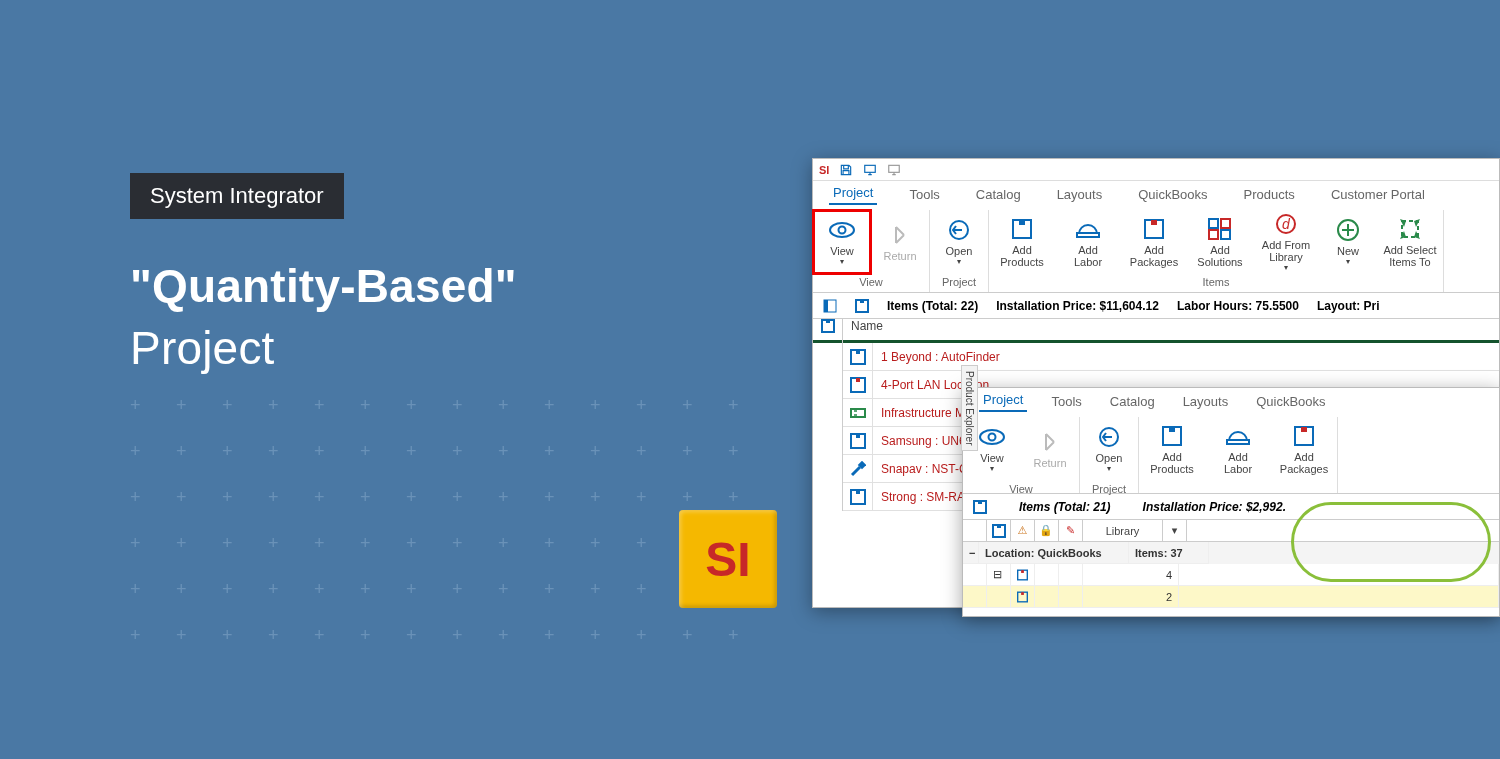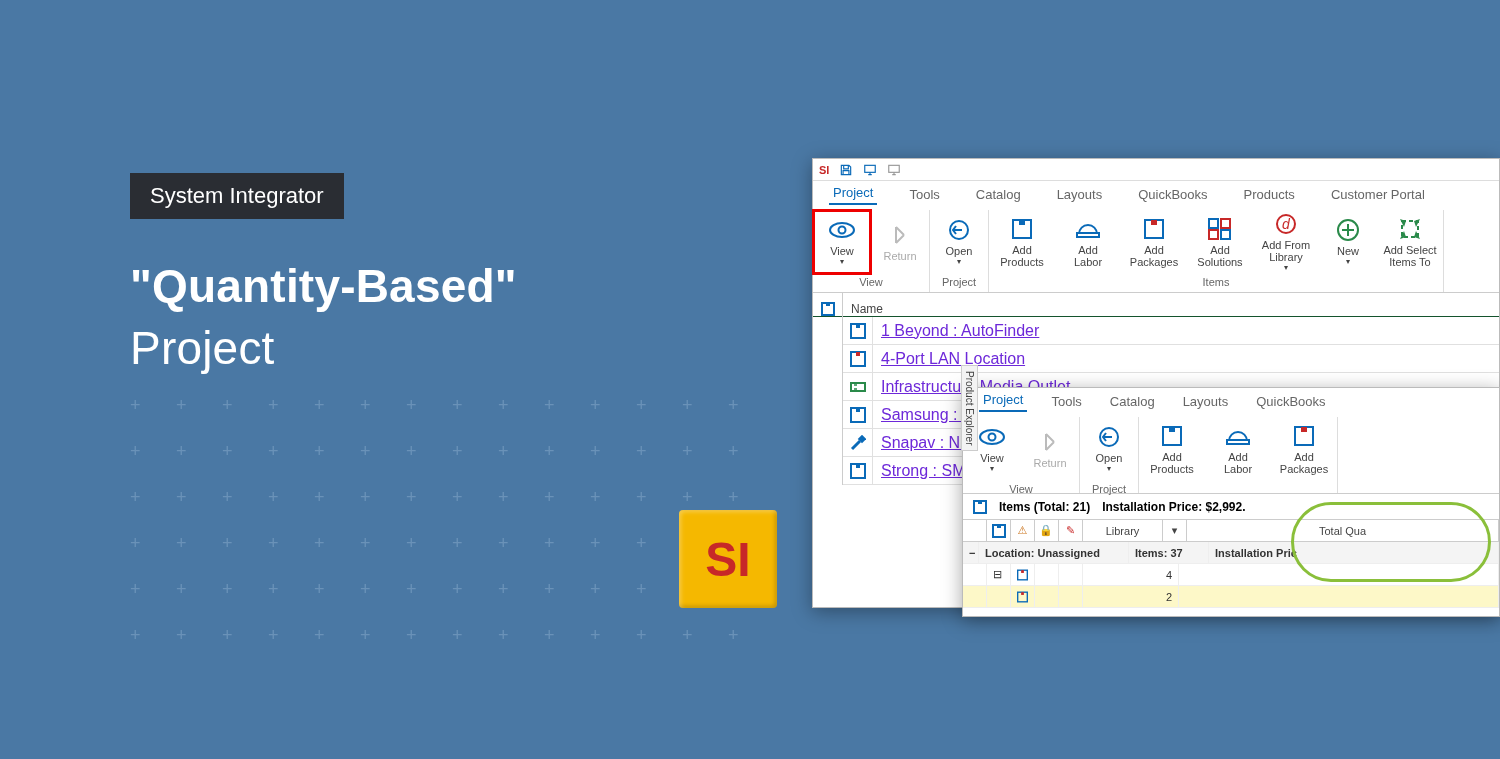--- a/index.html
+++ b/index.html
@@ -77,25 +77,25 @@
   .statbar {
     height: 26px; border-bottom: 1px solid #ccc; display: flex; align-items: center;
     gap: 18px; padding: 0 10px; font-size: 12px; color: #000; font-weight: 600;
   }
   .statbar .pill { font-weight: 700; }
 
   
   .listarea { display: flex; }
   .sidecol { width: 30px; border-right: 1px solid #ccc; }
   .listbody { flex: 1; }
-  .colhdr { height: 24px; border-bottom: 1px solid #14532d; display:flex; align-items:flex-end; }
+  .colhdr { height: 24px; border-bottom: 3px solid #14532d; display:flex; align-items:flex-start; }
   .colhdr .nh { padding-left: 8px; font-size: 12px; color: #444; }
   .row-item { height: 28px; border-bottom: 1px solid #e0e0e0; display:flex; align-items:center; }
   .row-item .ricon { width: 30px; display:flex; align-items:center; justify-content:center; border-right:1px solid #e0e0e0; height:100%; }
-  .row-item a { color: #6d28d9; text-decoration: underline; font-size: 16px; padding-left: 8px; cursor: default; }
+  .row-item a { color: #b91c1c; font-size: 12px; padding-left: 8px; cursor: default; }
 
   .explorer-tab {
     writing-mode: vertical-rl; font-size: 10px; color: #444; background: #f3f3f3;
     border: 1px solid #ccc; padding: 5px 2px; position: absolute; left: -2px; top: 120px;
   }
 
   
   .win2 .tabs { gap: 20px; }
   .win2 .ribbon { height: 82px; }
   .qhdr { height: 22px; border-bottom:1px solid #ccc; display:flex; font-size:11px; }
@@ -337,20 +337,34 @@
                 <path d="M2 2l6 2-2 6z M22 2l-6 2 2 6z M2 22l6-2-2-6z M22 22l-6-2 2-6z" fill="#2a8a4a"></path>
               </svg>
             </div>
             <div>Add Select<br>Items To</div>
           </div>
         </div>
         <div class="gname">Items</div>
       </div>
     </div>
 
+  <div class="statbar">
+    <svg width="14" height="14">
+        <rect x="1" y="1" width="12" height="12" fill="none" stroke="#0a6ab8"></rect>
+        <rect x="1" y="1" width="4" height="12" fill="#0a6ab8"></rect>
+      </svg>
+    <svg width="14" height="14">
+        <rect x="1" y="1" width="12" height="12" fill="none" stroke="#0a6ab8" stroke-width="2"></rect>
+        <rect x="5" y="1" width="4" height="3" fill="#0a6ab8"></rect>
+      </svg>
+    <span class="pill">Items (Total: 22)</span>
+    <span class="pill">Installation Price: $11,604.12</span>
+    <span class="pill">Labor Hours: 75.5500</span>
+    <span class="pill">Layout: Pri</span>
+  </div>
 
   <div class="listarea">
     <div class="sidecol">
       <div class="colhdr" style="justify-content:center;">
         <svg width="14" height="14">
             <rect x="1" y="1" width="12" height="12" fill="none" stroke="#0a6ab8" stroke-width="2"></rect>
             <rect x="5" y="1" width="4" height="3" fill="#0a6ab8"></rect>
           </svg>
       </div>
     <div></div>
@@ -496,21 +510,21 @@
                 <rect x="8" y="2" width="6" height="5" fill="#c72828"></rect>
               </svg>
             </div>
             <div>Add<br>Packages</div>
           </div>
         </div>
         <div class="gname"></div>
       </div>
     </div>
 
-  <div class="statbar" style="gap:12px;">
+  <div class="statbar" style="gap:32px;font-style:italic;">
     <svg width="14" height="14">
         <rect x="1" y="1" width="12" height="12" fill="none" stroke="#0a6ab8" stroke-width="2"></rect>
         <rect x="5" y="1" width="4" height="3" fill="#0a6ab8"></rect>
       </svg>
     <span class="pill">Items (Total: 21)</span>
     <span class="pill">Installation Price: $2,992.</span>
   </div>
 
   <div style="position:relative;">
     <div class="explorer-tab" style="top:-155px;">Product Explorer</div>
@@ -528,28 +542,26 @@
           <span style="color:#c72;">⚠</span>
         </div>
       <div style="width:24px;">
           <span style="color:#c33;">🔒</span>
         </div>
       <div style="width:24px;">
           <span style="color:#c33;">✎</span>
         </div>
       <div style="width:80px;">Library</div>
       <div style="width:24px;">▾</div>
-      <div style="flex:1;">Total Qua</div>
     </div>
 
     <div class="qrow" style="background:#f4f4f4; font-weight:600;">
       <div style="width:16px;">−</div>
-      <div style="width:150px;">Location: Unassigned</div>
+      <div style="width:150px;">Location: QuickBooks</div>
       <div style="width:80px;">Items: 37</div>
-      <div style="flex:1;">Installation Pric</div>
     </div>
 
     <div id="w2rows">
         <div class="qrow">
           <div style="width:24px;"></div>
           <div style="width:24px;">⊟</div>
           <div style="width:24px;">
             <svg width="16" height="16" viewBox="0 0 16 16">
               <rect x="1" y="1" width="14" height="14" fill="none" stroke="#0a6ab8" stroke-width="2"></rect>
               <rect x="6" y="1" width="4" height="4" fill="#c72828"></rect>

